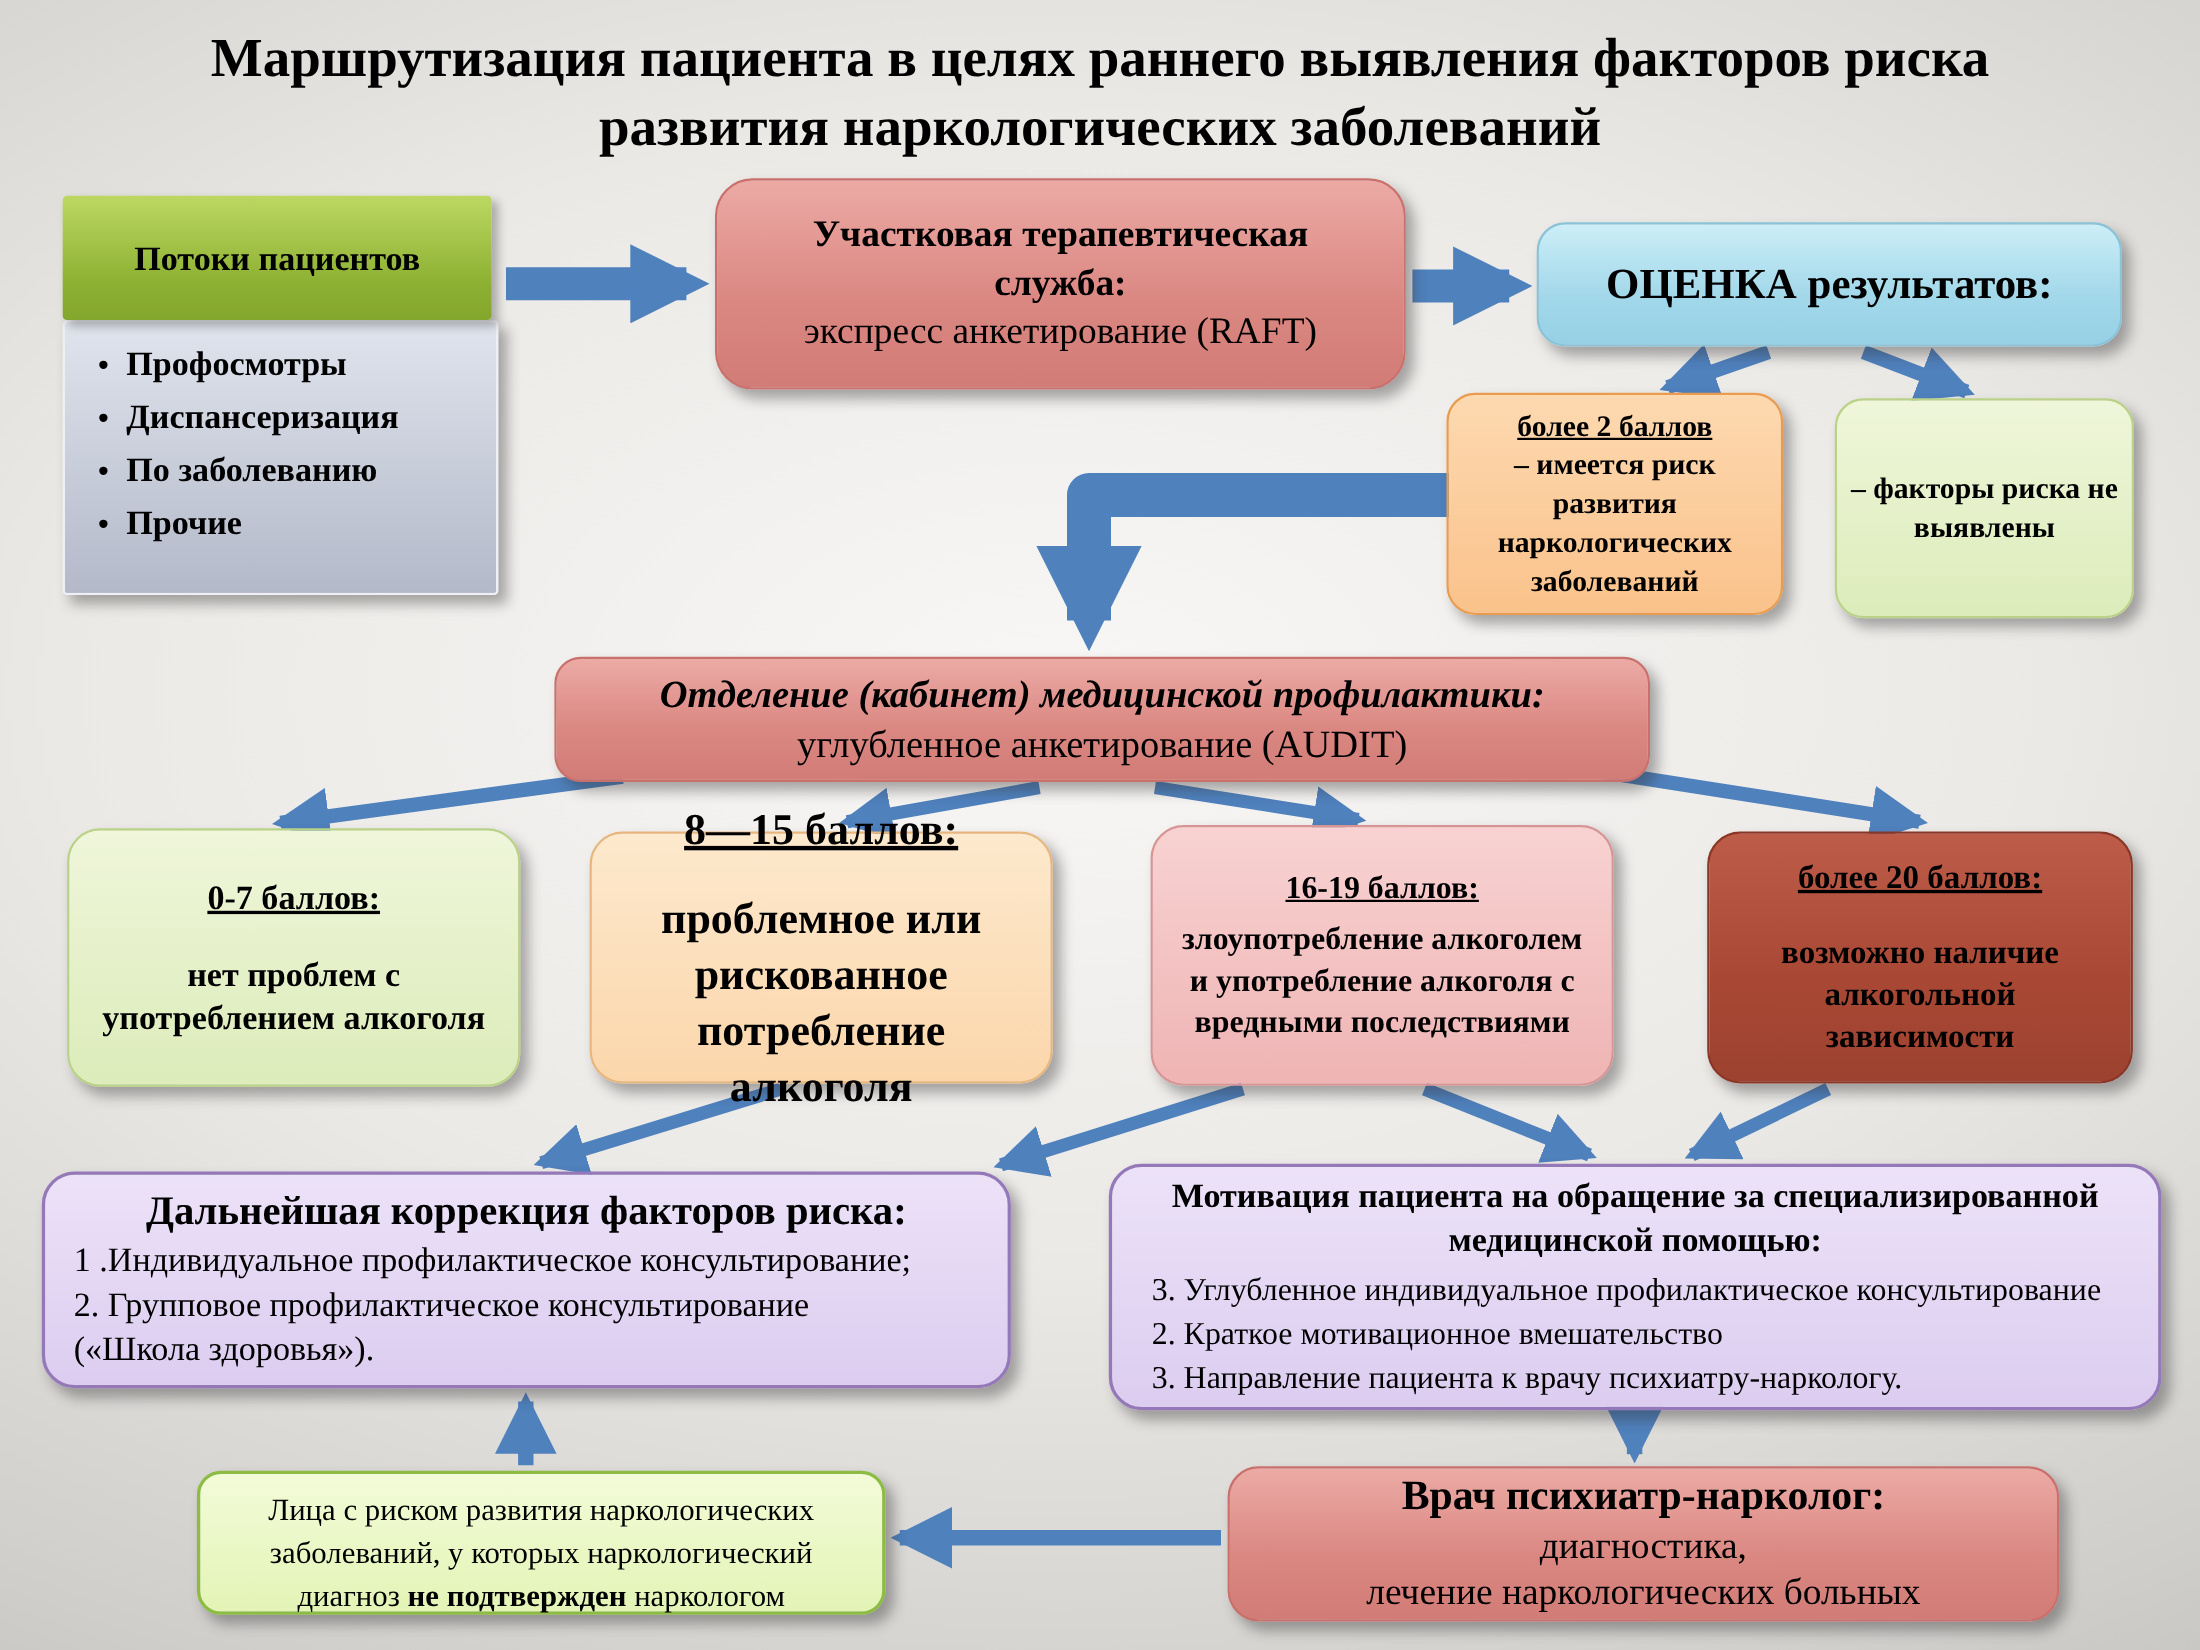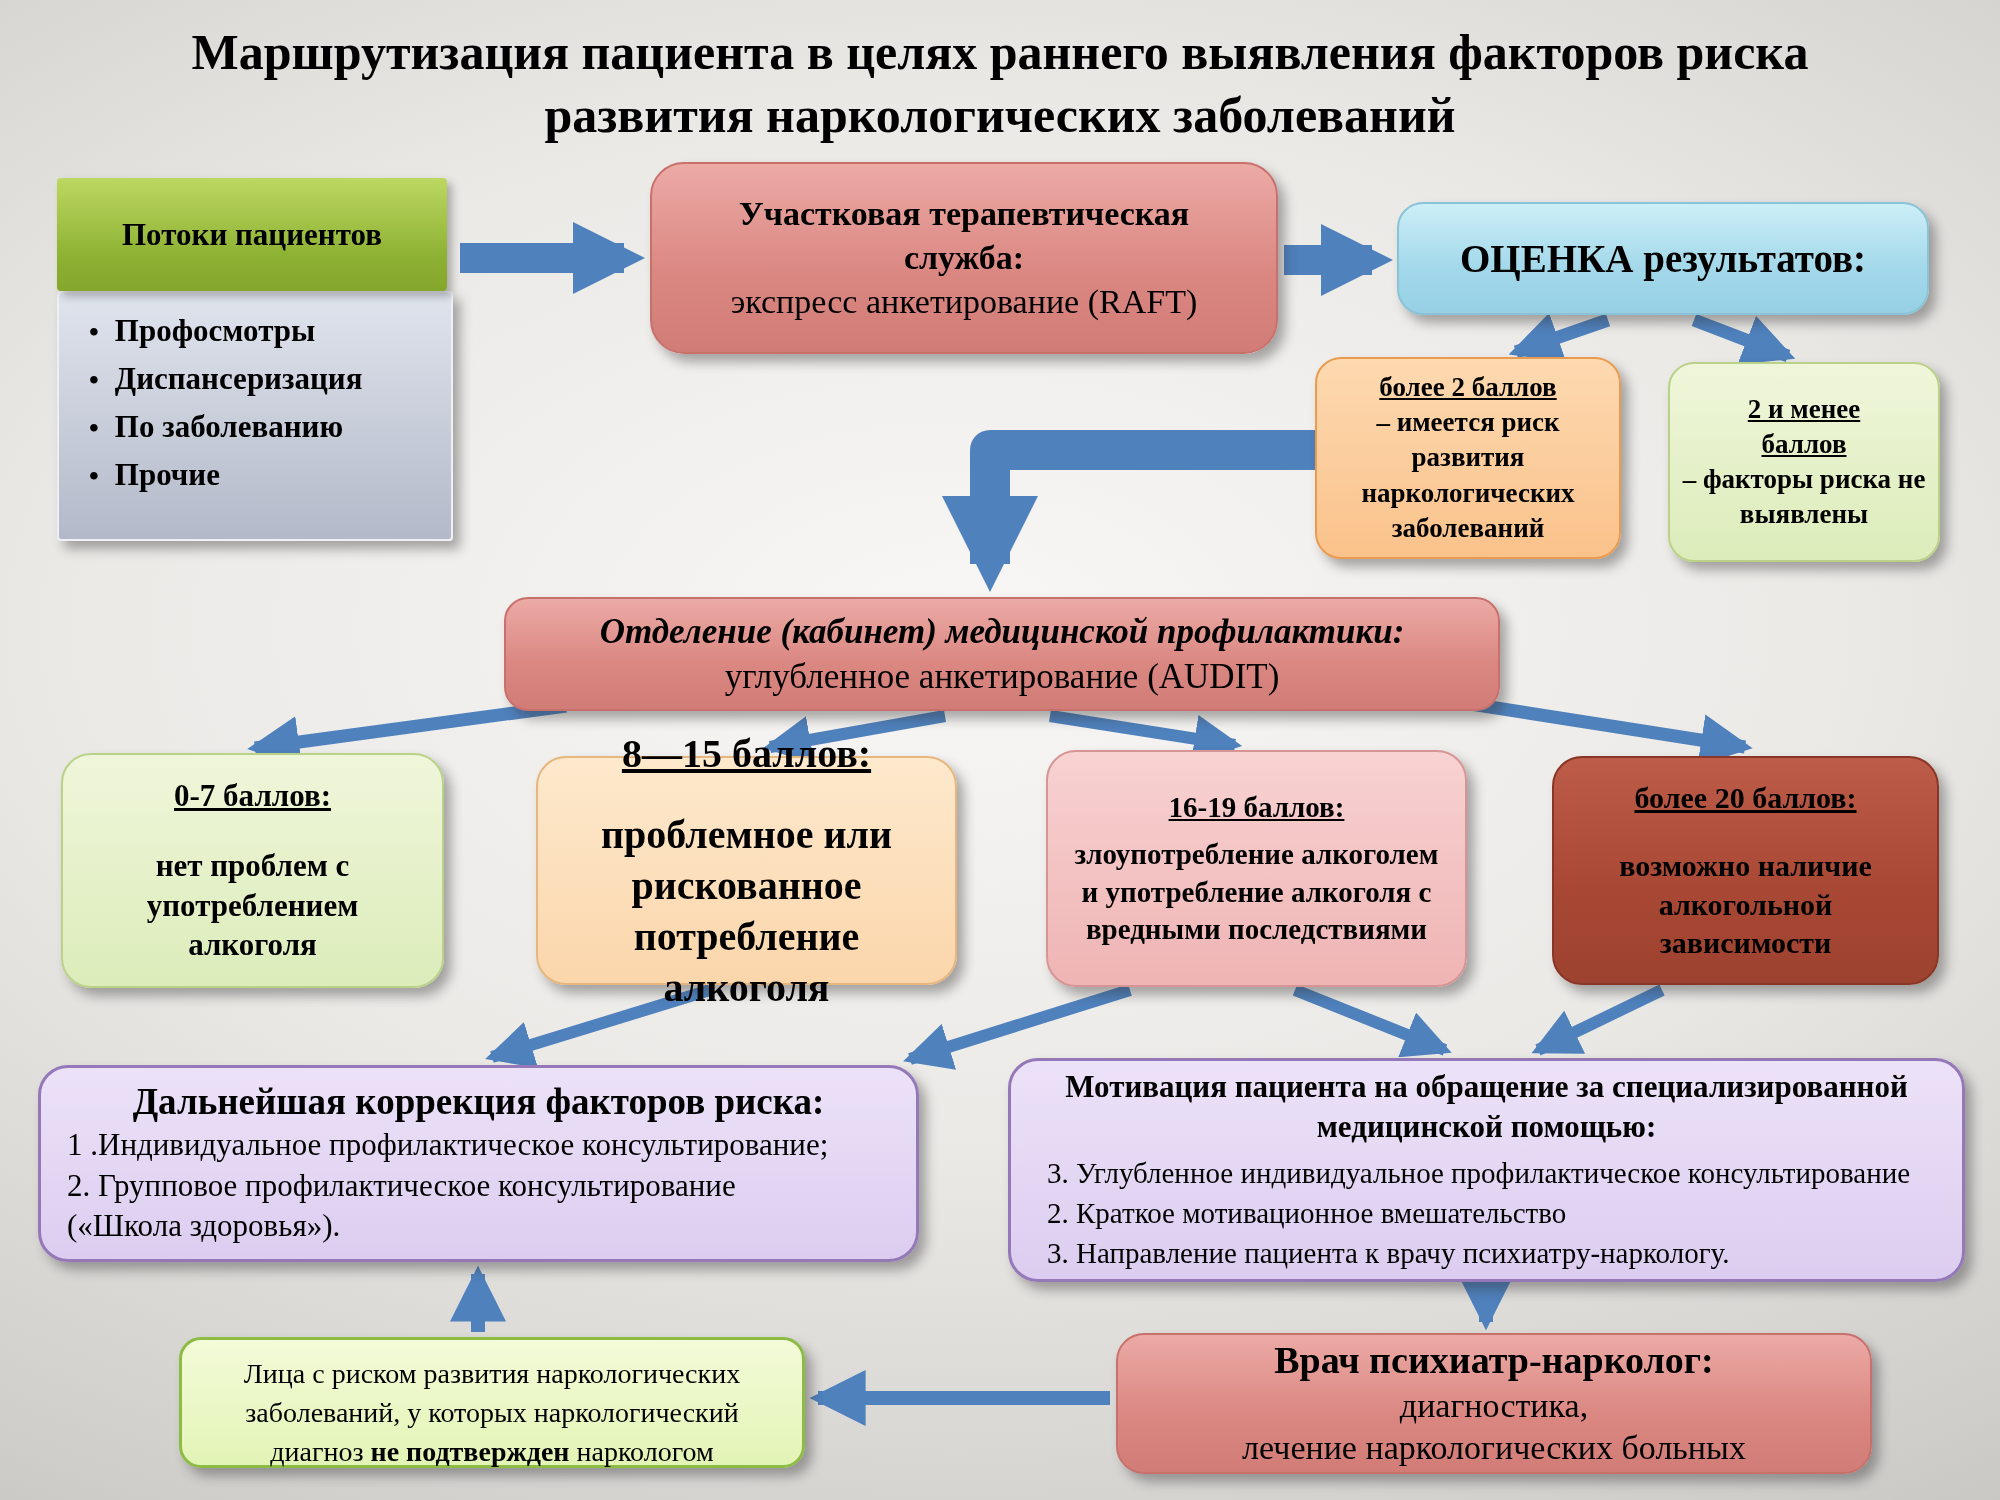--- a/index.html
+++ b/index.html
@@ -62,21 +62,21 @@
     background:linear-gradient(180deg,#eff6da,#dcecba);
     border:2px solid #b9d288;font-size:27px;font-weight:bold;line-height:1.3;padding:8px 10px;
   }
   .score-low .a-title{max-width:180px;}
 
   .prevention{left:504px;top:597px;width:996px;height:114px;border-radius:24px;font-size:35px;line-height:1.3;}
   .prevention .t1{font-weight:bold;font-style:italic;}
 
   .audit{font-weight:bold;border-radius:30px;padding:14px 16px;line-height:1.28;}
   .audit .a-title{text-decoration:underline;margin-bottom:30px;}
-  .audit-1{left:61px;top:753px;width:383px;height:235px;font-size:31px;
+  .audit-1{left:61px;top:753px;width:412px;height:235px;font-size:31px;
     background:linear-gradient(180deg,#eff6da,#dcecba);border:2px solid #b9d288;}
   .audit-2{left:536px;top:756px;width:421px;height:229px;font-size:40px;
     background:linear-gradient(180deg,#fde9cd,#fbd6ab);border:2px solid #e7b67e;}
   .audit-3{left:1046px;top:750px;width:421px;height:237px;font-size:29px;
     background:linear-gradient(180deg,#f8d2d2,#efb4b4);border:2px solid #d69494;}
   .audit-3 .a-title{margin-bottom:10px;}
   .audit-4{left:1552px;top:756px;width:387px;height:229px;font-size:30px;
     background:linear-gradient(180deg,#bd5d49,#a84834 60%,#9d4230);border:2px solid #8a3626;}
 
   .purple{background:linear-gradient(180deg,#ece2f8,#dccdf0);border:3px solid #9478b8;border-radius:30px;}
@@ -166,21 +166,20 @@
     <div class="t1">Участковая терапевтическая служба:</div>
     <div>экспресс анкетирование (RAFT)</div>
   </div>
 
   <div class="node score-high">
     <div class="u a-title">более 2 баллов</div>
     <div>– имеется риск развития наркологических заболеваний</div>
   </div>
 
   <div class="node score-low">
-    <div class="u a-title">2 и менее баллов</div>
     <div>– факторы риска не выявлены</div>
   </div>
 
   <div class="node rose prevention">
     <div class="t1">Отделение (кабинет) медицинской профилактики:</div>
     <div>углубленное анкетирование (AUDIT)</div>
   </div>
 
   <div class="node audit audit-1">
     <div class="a-title">0-7 баллов:</div>

